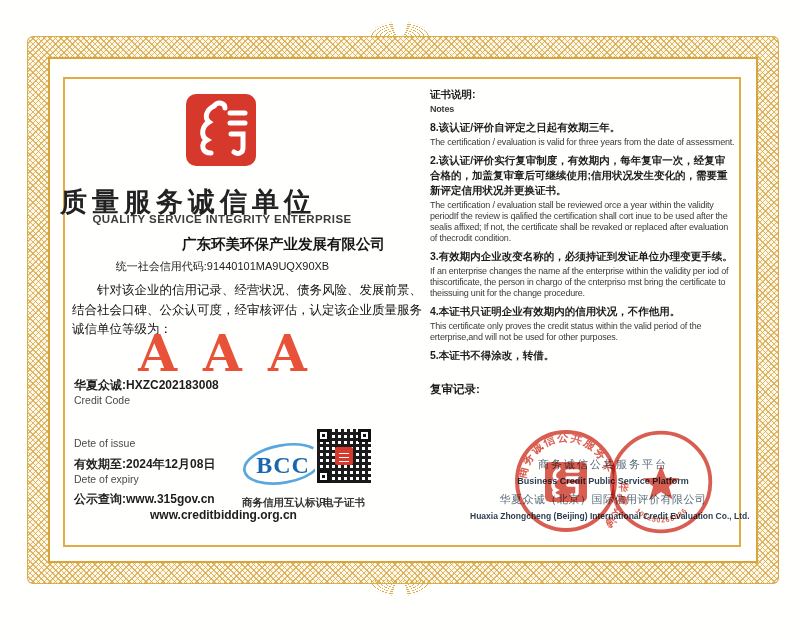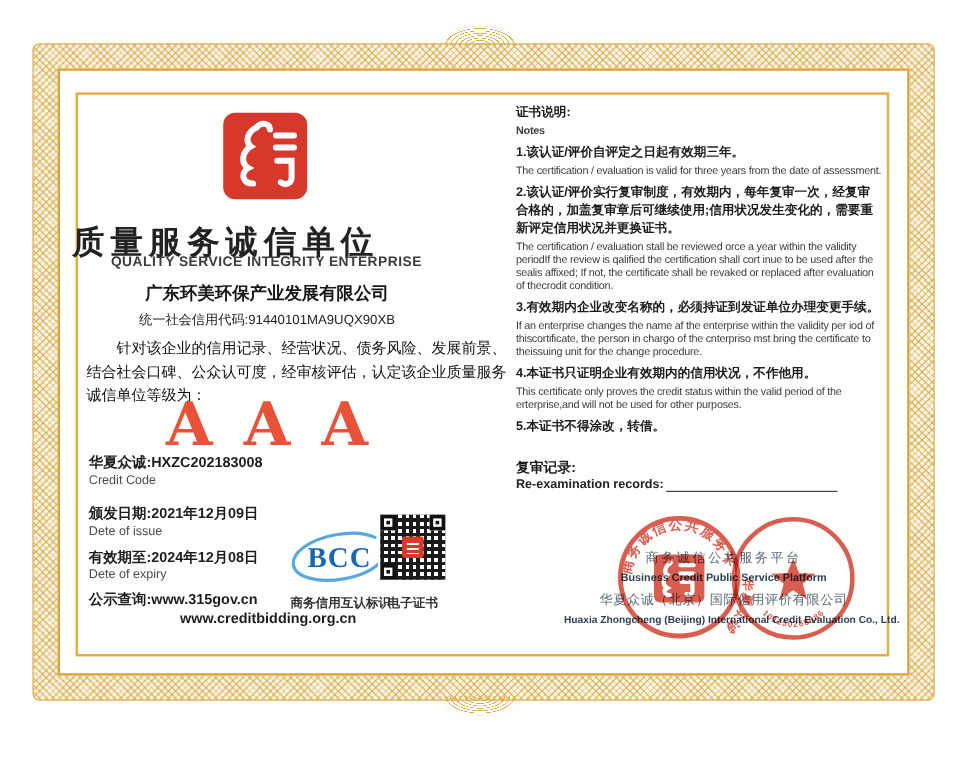--- a/index.html
+++ b/index.html
@@ -19,21 +19,21 @@
     background:repeating-radial-gradient(ellipse at 50% 100%, #dcae4a 0 1px, rgba(255,255,255,0) 1px 4px);
     border-radius:100% 100% 0 0 / 200% 200% 0 0;}
   .rosette.top{left:368px;top:22px;}
   .rosette.bottom{left:368px;top:580px;transform:scaleY(-1);}
   
   .logo{position:absolute;left:185px;top:92px;}
   .title-zh{position:absolute;left:60px;top:184px;width:325px;text-align:left;
     font-size:27px;font-weight:bold;color:#222;letter-spacing:5px;white-space:nowrap;}
   .title-en{position:absolute;left:52px;top:213px;width:340px;text-align:center;
     font-size:11.5px;font-weight:bold;color:#3c3c3c;letter-spacing:.4px;white-space:nowrap;}
-  .company{position:absolute;left:60px;top:235px;width:325px;text-align:center;
+  .company{position:absolute;left:60px;top:235px;width:325px;text-align:right;
     font-size:14.5px;font-weight:bold;color:#161616;white-space:nowrap;}
   .ucode{position:absolute;left:60px;top:259px;width:325px;text-align:center;
     font-size:11px;color:#222;white-space:nowrap;}
   .statement{position:absolute;left:72px;top:281px;width:350px;color:#111;}
   .statement div{font-size:12.5px;font-weight:normal;line-height:19.5px;white-space:nowrap;}
   .statement .ind{text-indent:2em;}
   .rating{position:absolute;left:60px;top:324px;width:325px;text-align:center;
     font-family:"DejaVu Serif",serif;font-size:50px;font-weight:bold;color:#e85239;
     letter-spacing:26px;padding-left:26px;box-sizing:border-box;}
   .zh-field{position:absolute;left:74px;font-size:12px;font-weight:bold;color:#1d1d1d;white-space:nowrap;}
@@ -105,21 +105,20 @@
   <div class="statement">
     <div class="ind">针对该企业的信用记录、经营状况、债务风险、发展前景、</div>
     <div>结合社会口碑、公众认可度，经审核评估，认定该企业质量服务</div>
     <div>诚信单位等级为：</div>
   </div>
 
   <div class="rating">AAA</div>
 
   <div class="zh-field" style="top:377px">华夏众诚:HXZC202183008</div>
   <div class="en-field" style="top:394px">Credit Code</div>
-  <div class="zh-field" style="top:420px">颁发日期:2021年12月09日</div>
   <div class="en-field" style="top:437px">Dete of issue</div>
   <div class="zh-field" style="top:456px">有效期至:2024年12月08日</div>
   <div class="en-field" style="top:473px">Dete of expiry</div>
   <div class="zh-field" style="top:491px">公示查询:www.315gov.cn</div>
   <div class="zh-field q2" style="top:508px">www.creditbidding.org.cn</div>
 
   <svg class="bcc" width="88" height="48" viewBox="0 0 96 54">
     <ellipse cx="48" cy="27" rx="44" ry="21" fill="none" stroke="#5aa7de" stroke-width="3" transform="rotate(-10 48 27)" stroke-dasharray="182 36" stroke-dashoffset="-14"></ellipse>
     <text x="48" y="37" text-anchor="middle" font-family="Liberation Serif, serif" font-size="27" font-weight="bold" fill="#1a67b0" letter-spacing="1">BCC</text>
   </svg>
@@ -132,36 +131,32 @@
     <div class="finder f-bl"></div>
     <div class="qr-core">
         <span></span>
       </div>
   </div>
   <div class="badge-label qr-label">电子证书</div>
 
   <div class="notes">
     <p class="nzh">证书说明:</p>
     <p class="nen" style="font-weight:bold">Notes</p>
-    <p class="nzh">1.该认证/评价自评定之日起有效期三年。</p>
+    <p class="nzh">8.该认证/评价自评定之日起有效期三年。</p>
     <p class="nen">The certification / evaluation is valid for three years from the date of assessment.</p>
     <p class="nzh">2.该认证/评价实行复审制度，有效期内，每年复审一次，经复审合格的，加盖复审章后可继续使用;信用状况发生变化的，需要重新评定信用状况并更换证书。</p>
     <p class="nen">The certification / evaluation stall be reviewed orce a year within the validity periodIf the review is qalified the certification shall cort inue to be used after the sealis affixed; If not, the certificate shall be revaked or replaced after evaluation of thecrodit condition.</p>
     <p class="nzh">3.有效期内企业改变名称的，必须持证到发证单位办理变更手续。</p>
     <p class="nen">If an enterprise changes the name af the enterprise within the validity per iod of thiscortificate, the person in chargo of the cnterpriso mst bring the certificate to theissuing unit for the change procedure.</p>
     <p class="nzh">4.本证书只证明企业有效期内的信用状况，不作他用。</p>
     <p class="nen">This certificate only proves the credit status within the valid period of the erterprise,and will not be used for other purposes.</p>
     <p class="nzh">5.本证书不得涂改，转借。</p>
   </div>
 
   <div class="reexam-zh">复审记录:</div>
-  <div class="reexam-row">
-    <span class="lbl">Re-examination records:</span>
-    <span class="line"></span>
-  </div>
 
   <div class="platform">
     <div class="p-zh">商务诚信公共服务平台</div>
     <div class="p-en">Business Credit Public Service Platform</div>
     <div class="p-czh">华夏众诚（北京）国际信用评价有限公司</div>
     <div class="p-cen">Huaxia Zhongcheng (Beijing) International Credit Evaluation Co., Ltd.</div>
   </div>
 
   <svg class="seal seal1" width="104" height="104" viewBox="0 0 104 104">
     <defs>

